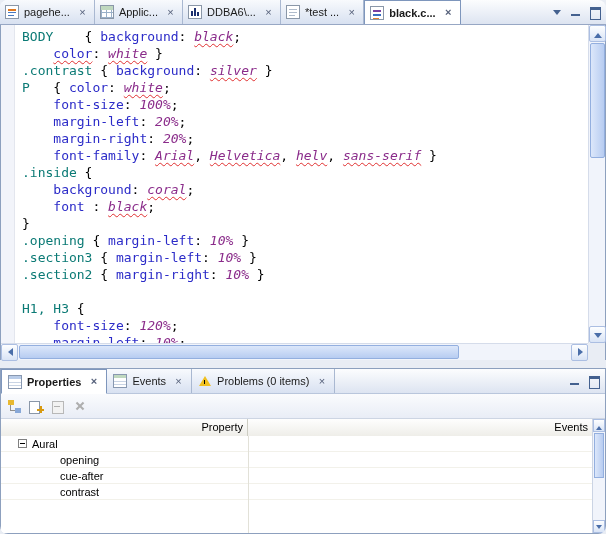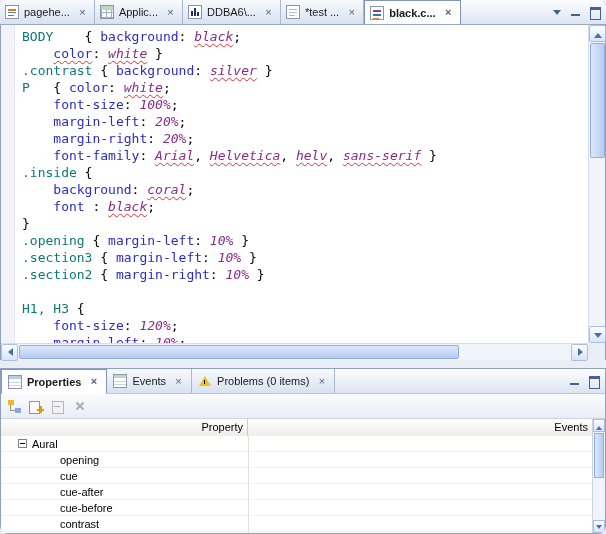--- a/index.html
+++ b/index.html
@@ -268,35 +268,21 @@
         <div class="prow">
           <div class="pcell">
             <span class="indent"></span>
             <span class="plabel">opening</span>
           </div>
           <div class="vcell"></div>
         </div>
         <div class="prow">
           <div class="pcell">
             <span class="indent"></span>
-            <span class="plabel">cue</span>
-          </div>
-          <div class="vcell"></div>
-        </div>
-        <div class="prow">
-          <div class="pcell">
-            <span class="indent"></span>
             <span class="plabel">cue-after</span>
-          </div>
-          <div class="vcell"></div>
-        </div>
-        <div class="prow">
-          <div class="pcell">
-            <span class="indent"></span>
-            <span class="plabel">cue-before</span>
           </div>
           <div class="vcell"></div>
         </div>
         <div class="prow">
           <div class="pcell">
             <span class="indent"></span>
             <span class="plabel">contrast</span>
           </div>
           <div class="vcell"></div>
         </div>

